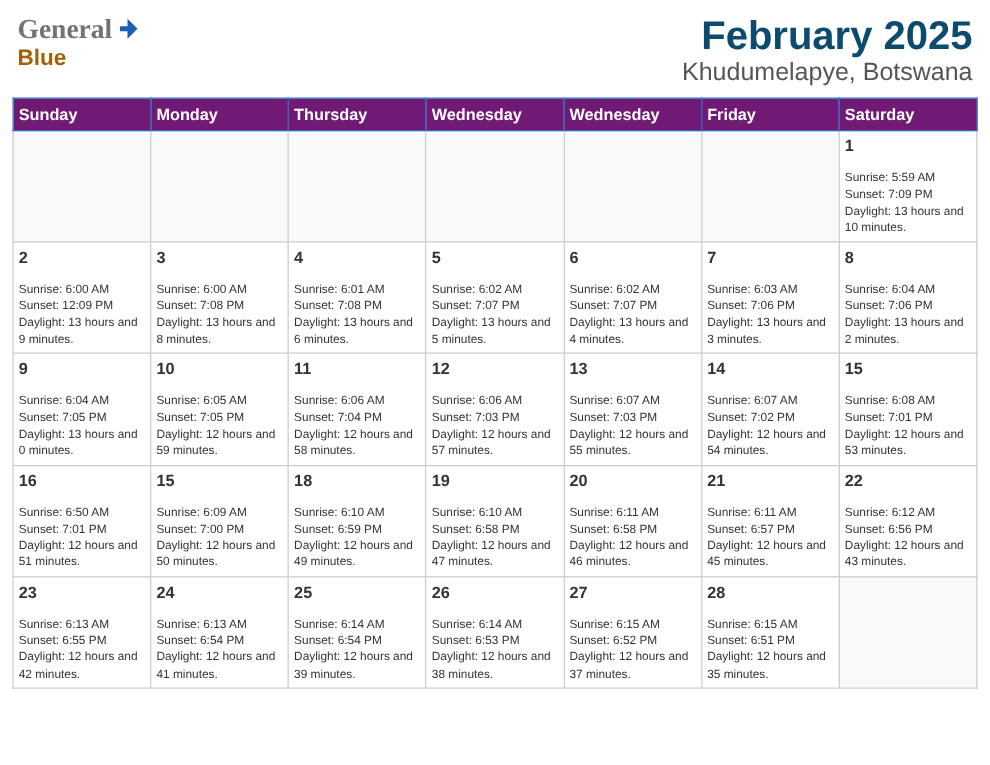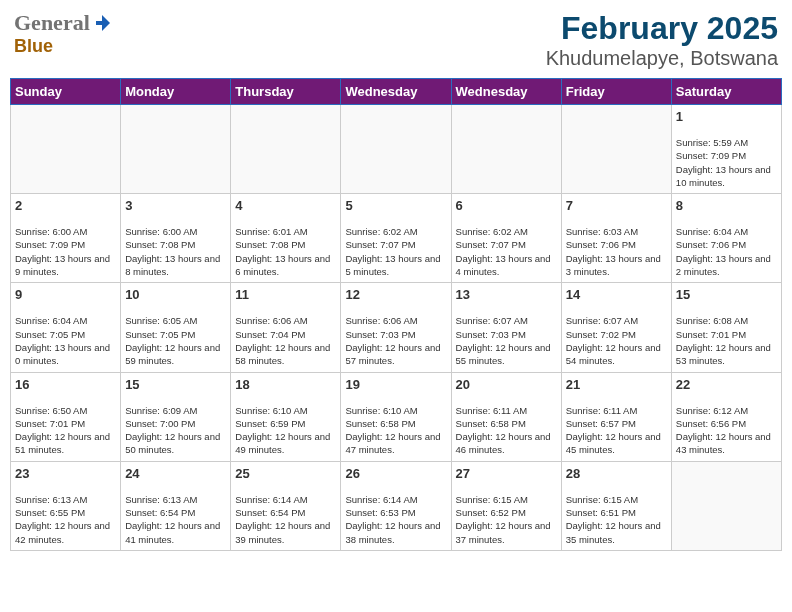--- a/index.html
+++ b/index.html
@@ -138,21 +138,21 @@
           <div class="day-info">Sunrise: 5:59 AM
 Sunset: 7:09 PM
 Daylight: 13 hours
 and 10 minutes.</div>
         </td>
       </tr>
       <tr>
         <td>
           <span class="day-number">2</span>
           <div class="day-info">Sunrise: 6:00 AM
-Sunset: 7:09 PM
+Sunset: 12:09 PM
 Daylight: 13 hours
 and 9 minutes.</div>
         </td>
         <td>
           <span class="day-number">3</span>
           <div class="day-info">Sunrise: 6:00 AM
 Sunset: 7:08 PM
 Daylight: 13 hours
 and 8 minutes.</div>
         </td>

